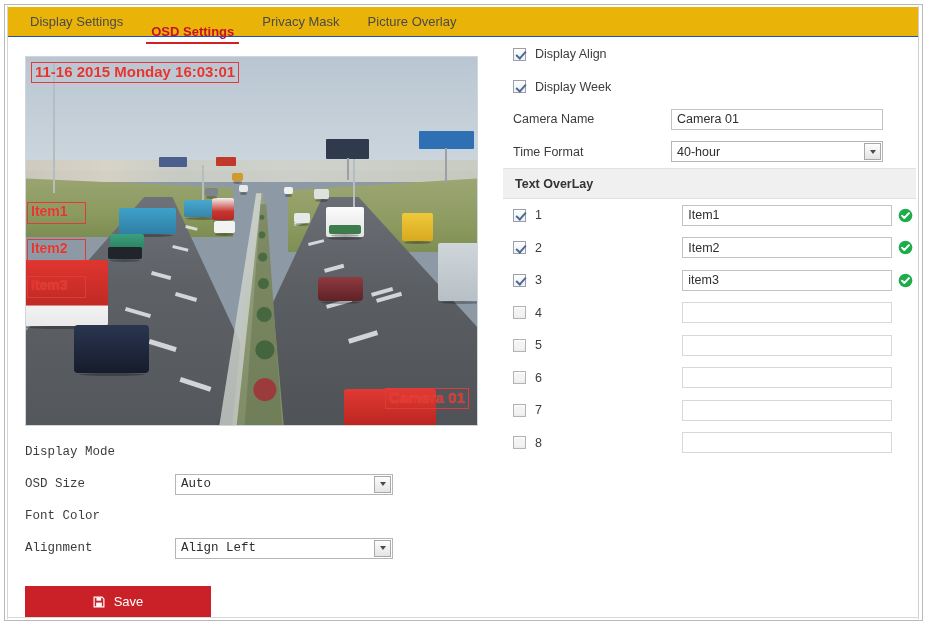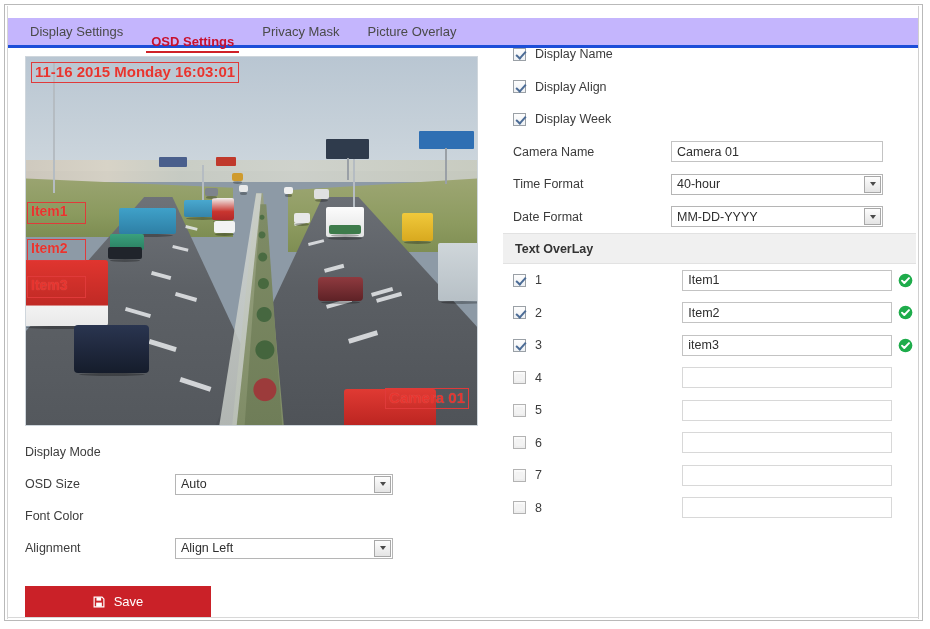--- a/index.html
+++ b/index.html
@@ -24,24 +24,24 @@
   .frame-left2 { position:absolute; left:7px; top:6px; width:1px; height:613px; background:#d5d5d5; }
   .frame-right { position:absolute; left:922px; top:4px; width:1px; height:617px; background:#b9b9b9; }
   .frame-right2 { position:absolute; left:918px; top:6px; width:1px; height:613px; background:#d0d0d0; }
   .frame-top { position:absolute; left:4px; top:4px; width:919px; height:1px; background:#b9b9b9; }
   .frame-bottom { position:absolute; left:4px; top:620px; width:919px; height:1px; background:#b9b9b9; }
   .frame-bottom2 { position:absolute; left:7px; top:617px; width:912px; height:1px; background:#d8d8d8; }
 
   
   .tabbar {
     position: absolute;
-    left: 8px; top: 18px;
+    left: 8px; top: 7px;
     width: 910px; height: 30px;
-    background: #c4b5fd;
-    border-bottom: 3px solid #1d4ed8;
+    background: #eab308;
+    border-bottom: 1px solid #1d4ed8;
     box-sizing: border-box;
   }
   .tabs {
     display: flex;
     align-items: center;
     height: 100%;
     padding-left: 8px;
   }
   .tab {
     position: relative;
@@ -196,20 +196,21 @@
   
   .lform {
     position: absolute;
     left: 17px; top: 398px;
     width: 400px;
   }
   .lrow {
     display: flex;
     align-items: center;
     height: 32px;
+    font-family: Liberation Mono, monospace;
   }
   .lrow .lbl {
     width: 150px;
     font-size: 12.5px;
     color: #3c3c3c;
   }
   .select {
     position: relative;
     width: 218px; height: 21px;
     background: #ffffff;
@@ -492,24 +493,20 @@
           </span>
           <span>Save</span>
         </button>
       </div>
     </div>
 
     <div class="right-col">
       <div id="display-options">
           <div class="cbrow">
             <div class="cb checked"></div>
-            <div class="cbtext">Display Name</div>
-          </div>
-          <div class="cbrow">
-            <div class="cb checked"></div>
             <div class="cbtext">Display Align</div>
           </div>
           <div class="cbrow">
             <div class="cb checked"></div>
             <div class="cbtext">Display Week</div>
           </div>
         </div>
       <div id="field-rows">
           <div class="rrow">
             <div class="rlbl">Camera Name</div>
@@ -517,29 +514,20 @@
           </div>
           <div class="rrow">
             <div class="rlbl">Time Format</div>
             <div class="select" style="width: 212px;">
               <span>40-hour</span>
               <span class="arrow">
                 <i></i>
               </span>
             </div>
           </div>
-          <div class="rrow">
-            <div class="rlbl">Date Format</div>
-            <div class="select" style="width: 212px;">
-              <span>MM-DD-YYYY</span>
-              <span class="arrow">
-                <i></i>
-              </span>
-            </div>
-          </div>
         </div>
 
       <div class="section-header">
         <span>Text OverLay</span>
       </div>
 
       <div id="overlay-rows">
           <div class="ovrow">
             <div class="cb checked"></div>
             <div class="num">1</div>

